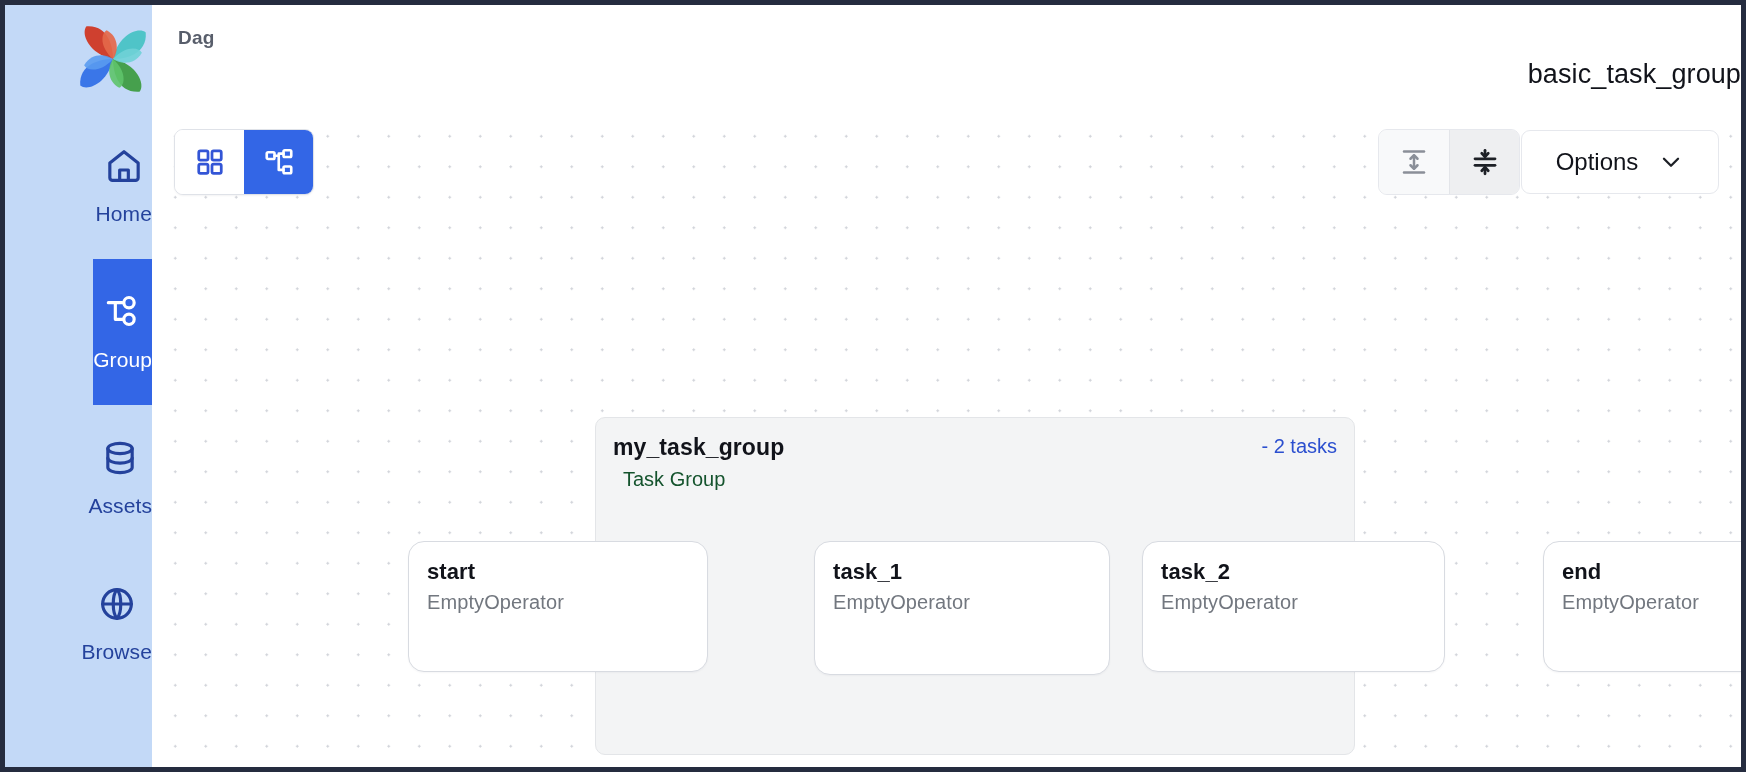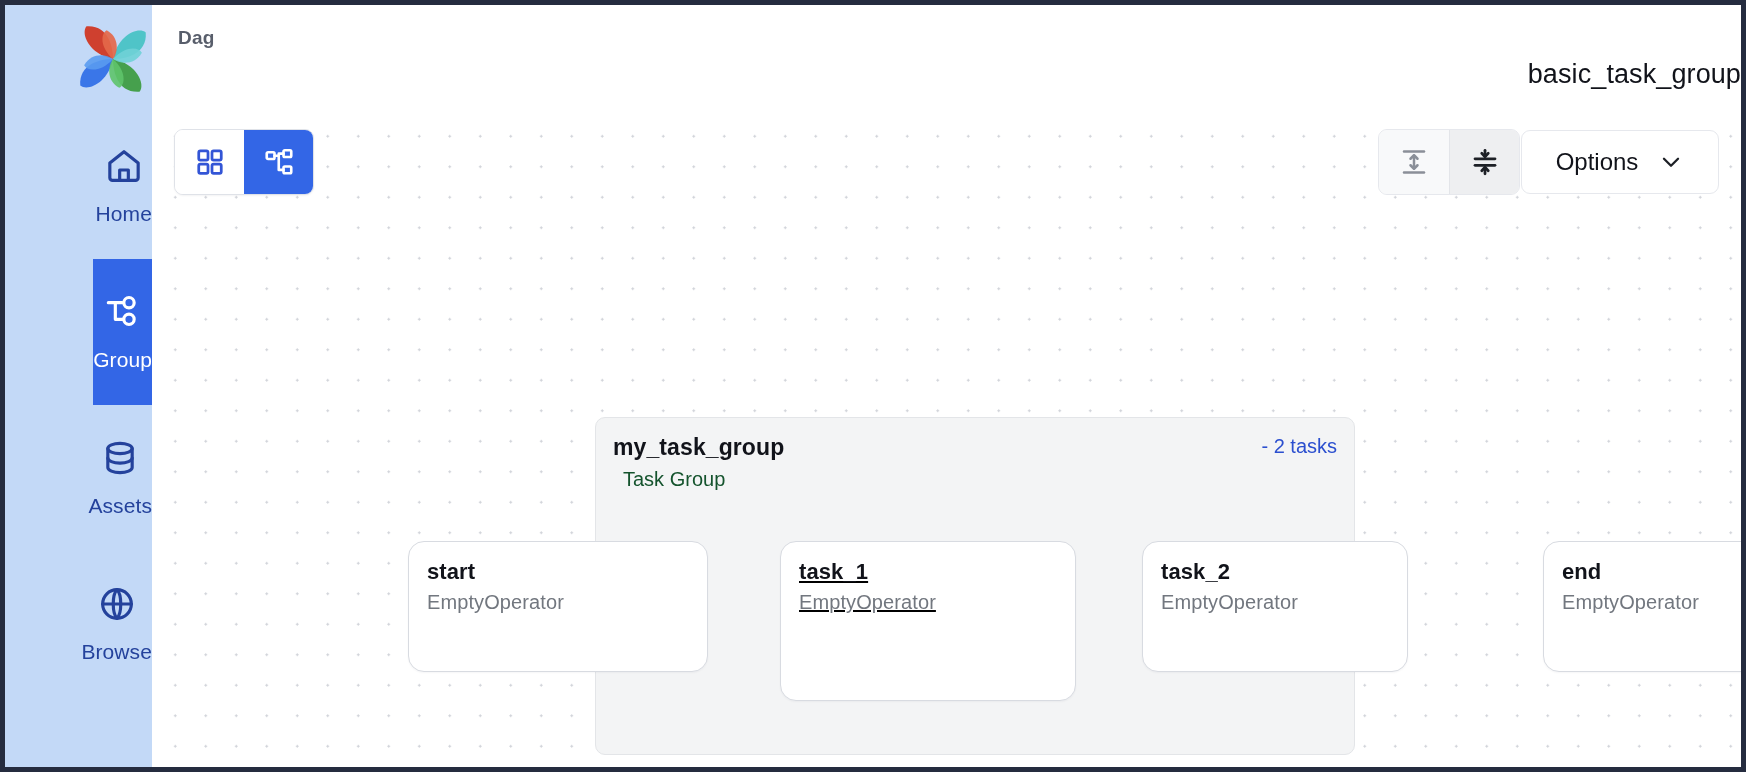--- a/index.html
+++ b/index.html
@@ -361,26 +361,26 @@
           <span id="tg-title">my_task_group</span>
           <span id="tg-sub">Task Group</span>
           <span id="tg-count">- 2 tasks</span>
         </div>
 
         <div class="node" style="left:256px; top:424px; width:300px; height:131px;">
           <div class="node-title">start</div>
           <div class="node-sub">EmptyOperator</div>
         </div>
 
-        <div class="node" style="left:628px; top:424px; width:296px; height:160px;text-decoration:underline;">
+        <div class="node" style="left:662px; top:424px; width:296px; height:134px;">
           <div class="node-title">task_1</div>
           <div class="node-sub">EmptyOperator</div>
         </div>
 
-        <div class="node" style="left:990px; top:424px; width:266px; height:131px;">
+        <div class="node" style="left:990px; top:424px; width:303px; height:131px;">
           <div class="node-title">task_2</div>
           <div class="node-sub">EmptyOperator</div>
         </div>
 
         <div class="node" style="left:1391px; top:424px; width:297px; height:131px;">
           <div class="node-title">end</div>
           <div class="node-sub">EmptyOperator</div>
         </div>
 
       </div>

